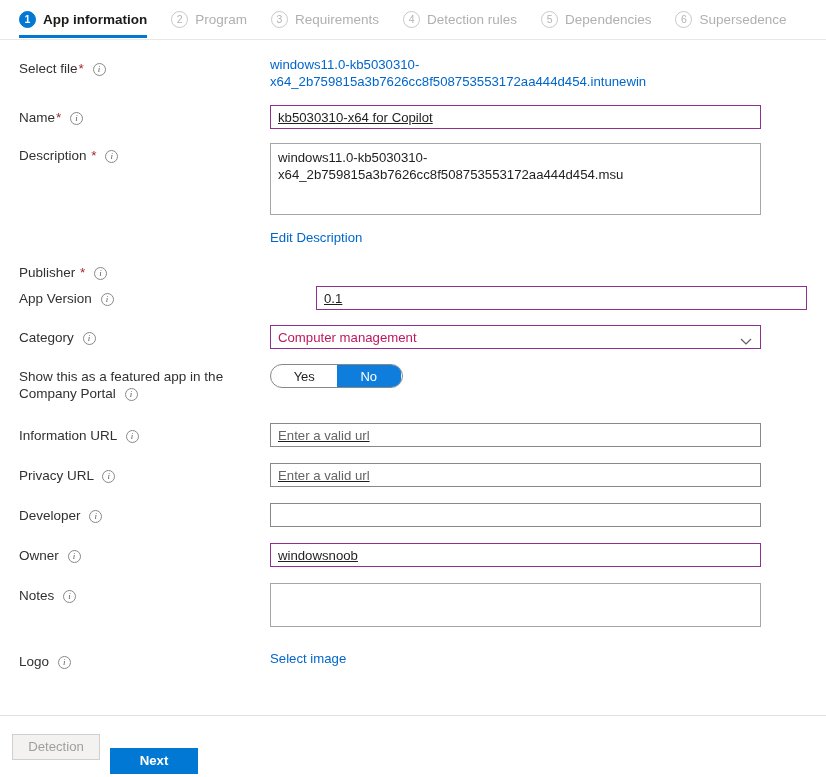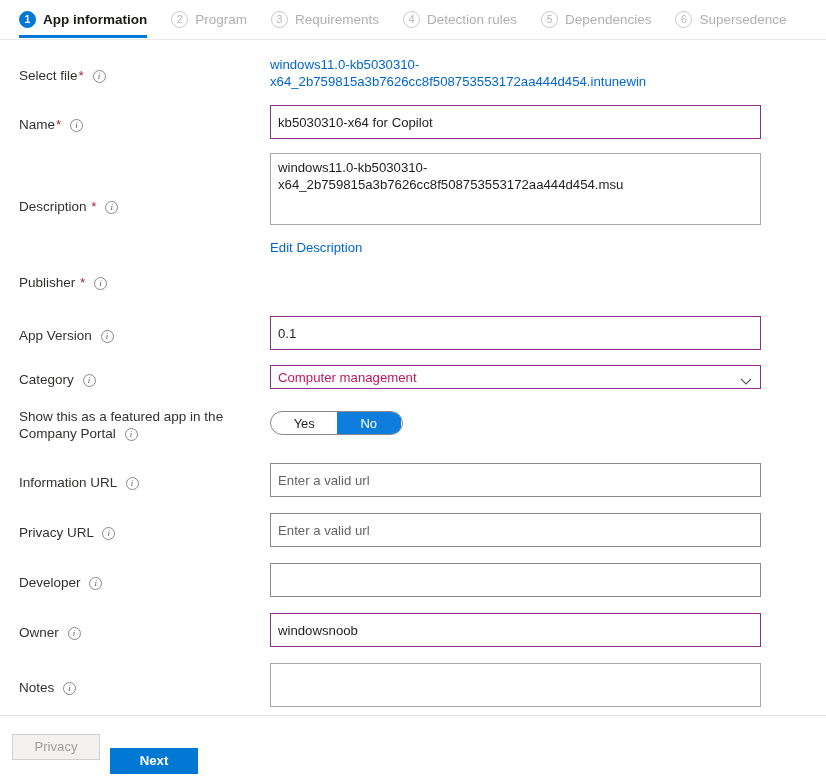--- a/index.html
+++ b/index.html
@@ -76,21 +76,21 @@
 
   
   .form-body {
     padding-top: 14px;
     height: 674px;
     overflow: hidden;
     position: relative;
   }
   .form-row {
     display: flex;
-    align-items: center;
+    align-items: flex-start;
     padding: 0 0 0 19px;
   }
   .form-label {
     width: 251px;
     flex: 0 0 251px;
     font-size: 13.5px;
     color: #323130;
     line-height: 17px;
     padding-top: 4px;
     display: block;
@@ -121,22 +121,23 @@
 
   .text-input {
     display: block;
     width: 491px;
     height: 24px;
     border: 1px solid #8a8886;
     background: #ffffff;
     font-family: "Liberation Sans", sans-serif;
     font-size: 13.2px;
     color: #201f1e;
-    padding: 16px 7px;
+    padding: 1px 7px;
     outline: none;
+    text-decoration: underline;
   }
   .text-input.filled { border-color: #8f2f8f; }
   .text-input::placeholder { color: #646464; opacity: 1; }
 
   .textarea-input {
     display: block;
     width: 491px;
     height: 72px;
     border: 1px solid #a6a6a6;
     background: #ffffff;
@@ -321,21 +322,21 @@
     </div>
   </div>
 
   <div class="form-row" style="margin-top:14px;">
     <div class="form-label">
       <span>Publisher</span> <span class="req-star">*</span>
       <span class="info-icon">i</span>
     </div>
   </div>
 
-  <div class="form-row" style="margin-top:25px;">
+  <div class="form-row" style="margin-top:5px;gap:46px;">
     <div class="form-label">
       <span>App Version</span>
       <span class="info-icon">i</span>
     </div>
     <div class="form-field">
       <input class="text-input filled" type="text" value="0.1" style="">
     </div>
   </div>
 
   <div class="form-row" style="margin-top:15px;">
@@ -427,15 +428,15 @@
       <span class="info-icon">i</span>
     </div>
     <div class="form-field">
       <a class="action-link">Select image</a>
     </div>
   </div>
 
 </div>
 
 <div class="footer">
-  <button class="btn btn-secondary">Privacy</button>
+  <button class="btn btn-secondary">Detection</button>
   <button class="btn btn-primary">Next</button>
 </div>
 
 </body></html>

